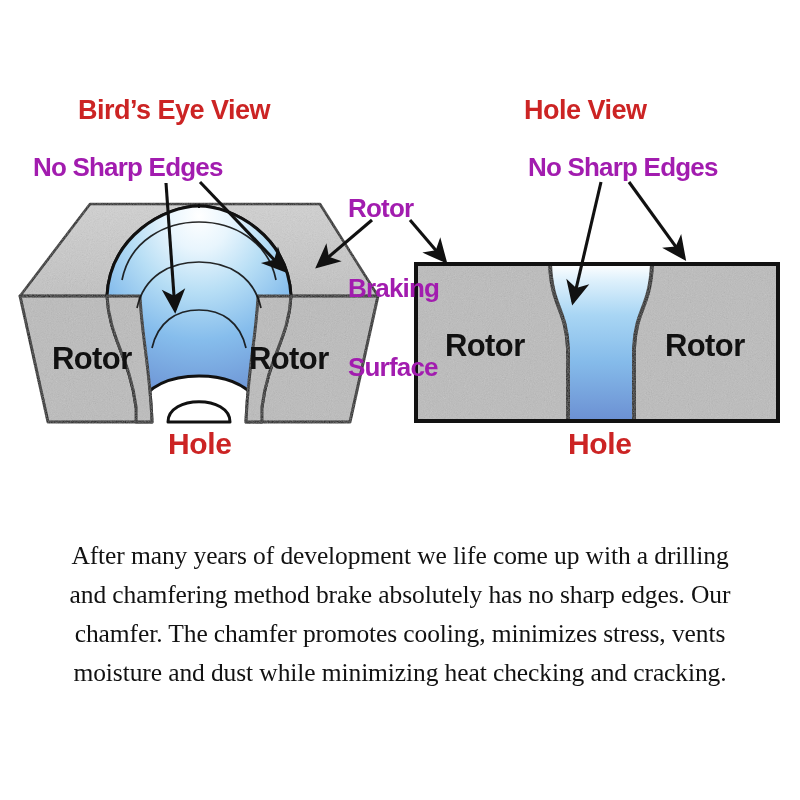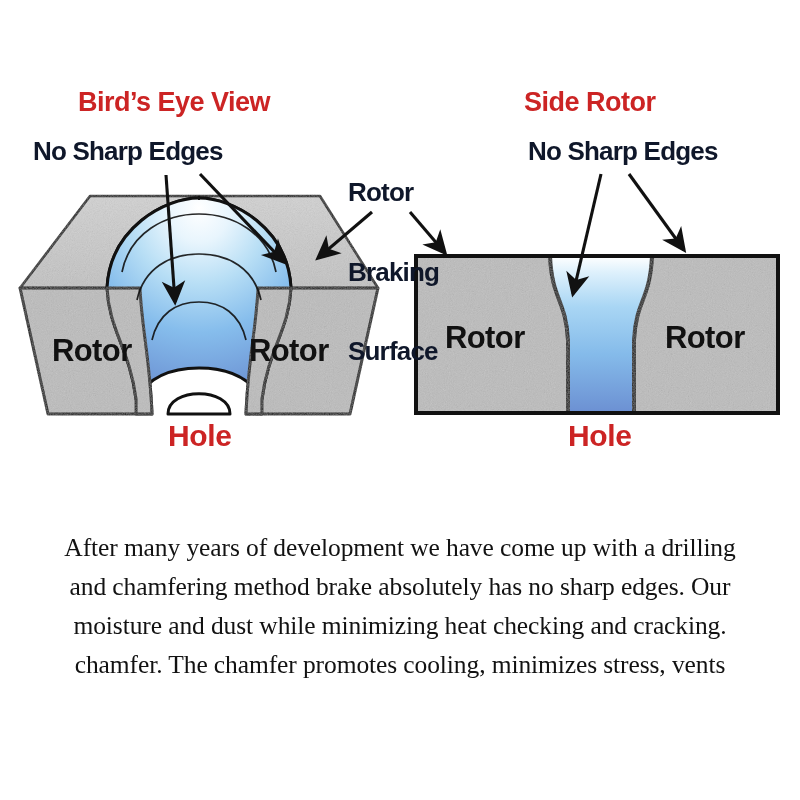--- a/index.html
+++ b/index.html
@@ -9,40 +9,40 @@
   }
   body {
     width: 800px;
     height: 800px;
     position: relative;
     overflow: hidden;
     font-family: "Liberation Sans", sans-serif;
   }
   #canvas {
     position: absolute;
-    left: 0; top: 0;
+    left: 0; top: 8px;
     width: 800px;
     height: 752px;
   }
   .diagram-svg {
     position: absolute;
     left: 0; top: 0;
     width: 800px;
     height: 800px;
   }
   .label {
     position: absolute;
     font-family: "Liberation Sans", sans-serif;
     font-weight: bold;
     white-space: pre;
     line-height: 1.04;
     letter-spacing: -0.2px;
   }
   .label.red   { color: #cc2424; }
-  .label.black { color: #0f172a; }
+  .label.black { color: #a21caf; margin-top: 8px; }
   .view-title {
     font-size: 27px;
     letter-spacing: -0.5px;
   }
   .anno {
     font-size: 26px;
     letter-spacing: -0.8px;
   }
   .anno-multi {
     font-size: 26px;
@@ -195,36 +195,36 @@
   <div class="label red view-title" style="left:78px; top:88px;">Bird’s Eye View</div>
 
   <div class="label black anno" style="left:33px; top:138px;">No Sharp Edges</div>
 
   <div class="label black anno-multi" style="left:348px; top:126px; text-align:left;">
     <div>Rotor</div>
     <div>Braking</div>
     <div>Surface</div>
   </div>
 
-  <div class="label red view-title" style="left:524px; top:88px;">Side Rotor</div>
+  <div class="label red view-title" style="left:524px; top:88px;">Hole View</div>
 
   <div class="label black anno" style="left:528px; top:138px;">No Sharp Edges</div>
 
   <div class="rotor-text" style="left:52px; top:333px;">Rotor</div>
 
   <div class="rotor-text" style="left:249px; top:333px;">Rotor</div>
 
   <div class="rotor-text" style="left:445px; top:320px;">Rotor</div>
 
   <div class="rotor-text" style="left:665px; top:320px;">Rotor</div>
 
   <div class="label red hole-label" style="left:168px; top:420px;">Hole</div>
 
   <div class="label red hole-label" style="left:568px; top:420px;">Hole</div>
 
   <div id="paragraph">
-    <div>After many years of development we have come up with a drilling</div>
+    <div>After many years of development we life come up with a drilling</div>
     <div>and chamfering method brake absolutely has no sharp edges.  Our</div>
+    <div>chamfer. The chamfer promotes cooling, minimizes stress, vents</div>
     <div>moisture and dust while minimizing heat checking and cracking.</div>
-    <div>chamfer. The chamfer promotes cooling, minimizes stress, vents</div>
   </div>
 
 </div>
 
 </body></html>

